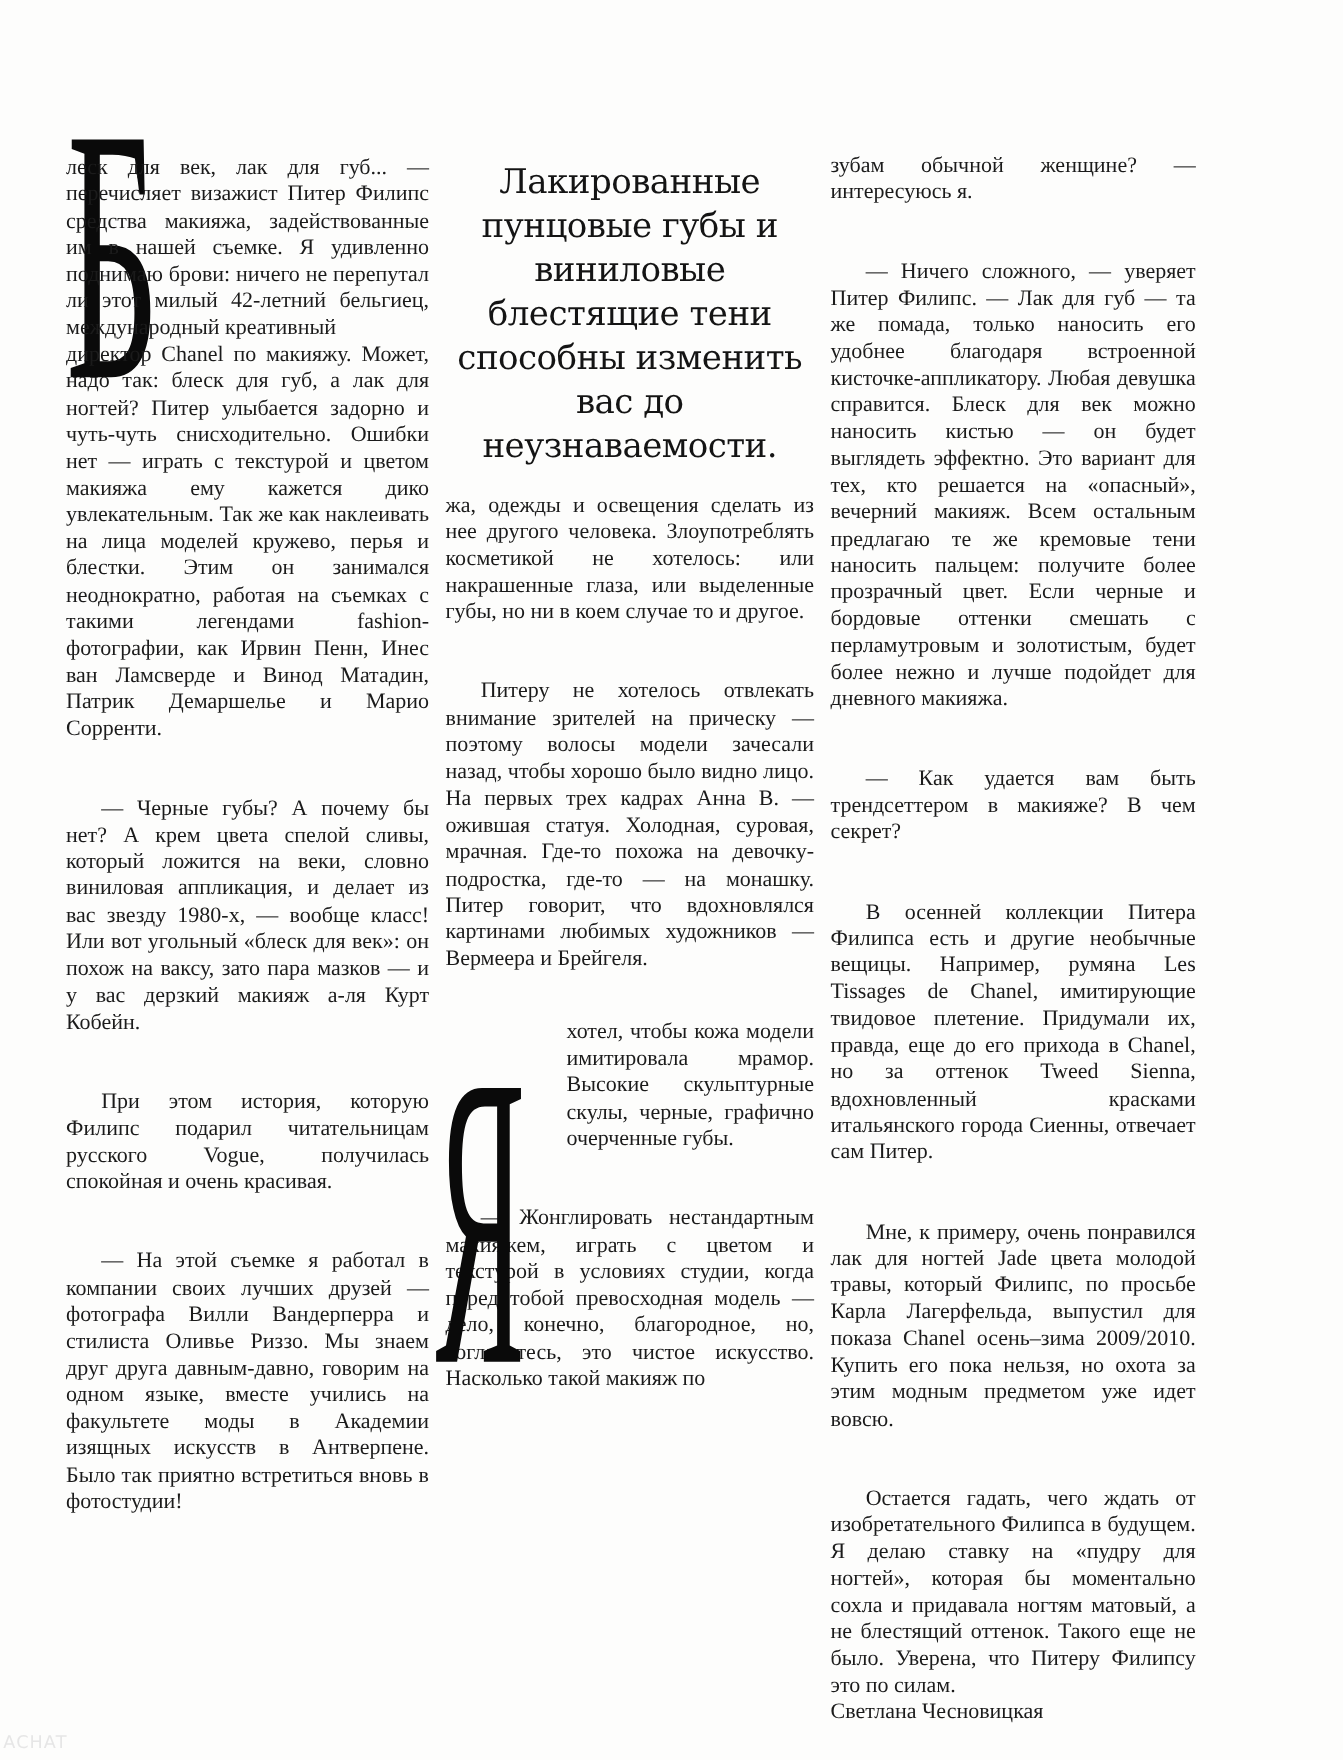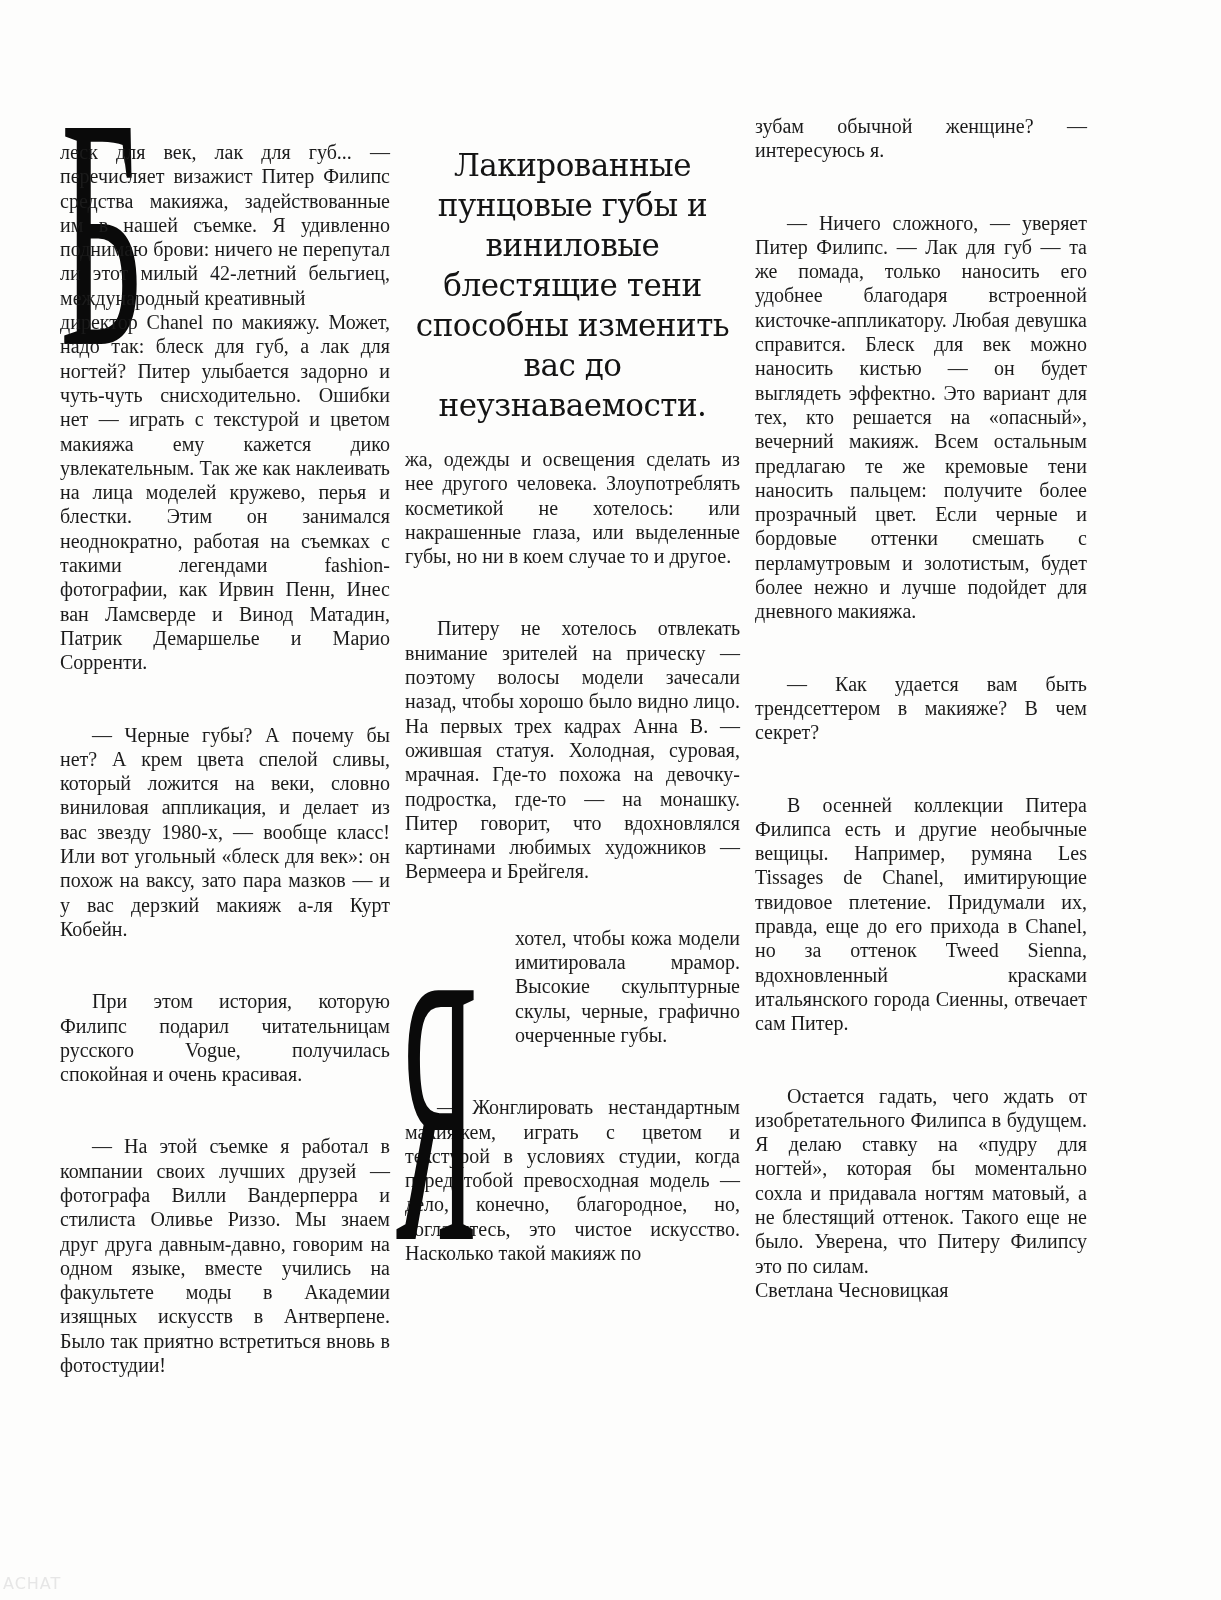--- a/index.html
+++ b/index.html
@@ -6,21 +6,21 @@
     body {
       width: 1221px; height: 1600px; background: #fdfdfc; position: relative;
       overflow: hidden; color: #1b1b1b;
       font-family: "Liberation Serif", "DejaVu Serif", serif;
     }
     .col { position: absolute; font-size: 20px; line-height: 24.3px; text-align: justify; }
     .col p { margin: 0; }
     .col p.indent { text-indent: 32px; margin-top: 48px; }
     #col1 { left: 60px; top: 140px; width: 330px; }
     #col2 { left: 405px; top: 145px; width: 335px; }
-    #col3 { left: 755px; top: 114px; width: 332px; }
+    #col3 { left: 755px; top: 138px; width: 332px; }
     .dropcap-b {
       position: absolute; left: 60px; top: 72px; width: 78px; height: 322px;
       font-family: "Liberation Serif", serif; font-size: 330px; line-height: 322px;
       color: #0a0a0a; transform: scaleX(0.45); transform-origin: left top;
       font-weight: normal;
     }
     .dropcap-ya {
       position: absolute; left: 396px; top: 946px; width: 100px; height: 340px;
       font-family: "Liberation Serif", serif; font-size: 380px; line-height: 330px;
       color: #0a0a0a; transform: scaleX(0.32); transform-origin: left top;
@@ -63,17 +63,18 @@
   <p class="indent">— Жонглировать нестандартным макияжем, играть с цветом и текстурой в условиях студии, когда перед тобой превосходная модель — дело, конечно, благородное, но, согласитесь, это чистое искусство. Насколько такой макияж по</p>
 </div>
 
 <div class="dropcap-ya">Я</div>
 
 <div id="col3" class="col">
   <p>зубам обычной женщине? — интересуюсь я.</p>
   <p class="indent">— Ничего сложного, — уверяет Питер Филипс. — Лак для губ — та же помада, только наносить его удобнее благодаря встроенной кисточке-аппликатору. Любая девушка справится. Блеск для век можно наносить кистью — он будет выглядеть эффектно. Это вариант для тех, кто решается на «опасный», вечерний макияж. Всем остальным предлагаю те же кремовые тени наносить пальцем: получите более прозрачный цвет. Если черные и бордовые оттенки смешать с перламутровым и золотистым, будет более нежно и лучше подойдет для дневного макияжа.</p>
   <p class="indent">— Как удается вам быть трендсеттером в макияже? В чем секрет?</p>
   <p class="indent">В осенней коллекции Питера Филипса есть и другие необычные вещицы. Например, румяна Les Tissages de Chanel, имитирующие твидовое плетение. Придумали их, правда, еще до его прихода в Chanel, но за оттенок Tweed Sienna, вдохновленный красками итальянского города Сиенны, отвечает сам Питер.</p>
+  <p class="indent">Мне, к примеру, очень понравился лак для ногтей Jade цвета молодой травы, который Филипс, по просьбе Карла Лагерфельда, выпустил для показа Chanel осень–зима 2009/2010. Купить его пока нельзя, но охота за этим модным предметом уже идет вовсю.</p>
   <p class="indent">Остается гадать, чего ждать от изобретательного Филипса в будущем. Я делаю ставку на «пудру для ногтей», которая бы моментально сохла и придавала ногтям матовый, а не блестящий оттенок. Такого еще не было. Уверена, что Питеру Филипсу это по силам.</p>
   <p class="signature">Светлана Чесновицкая</p>
 </div>
 
 <div class="watermark">ACHAT</div>
 
 </body></html>

